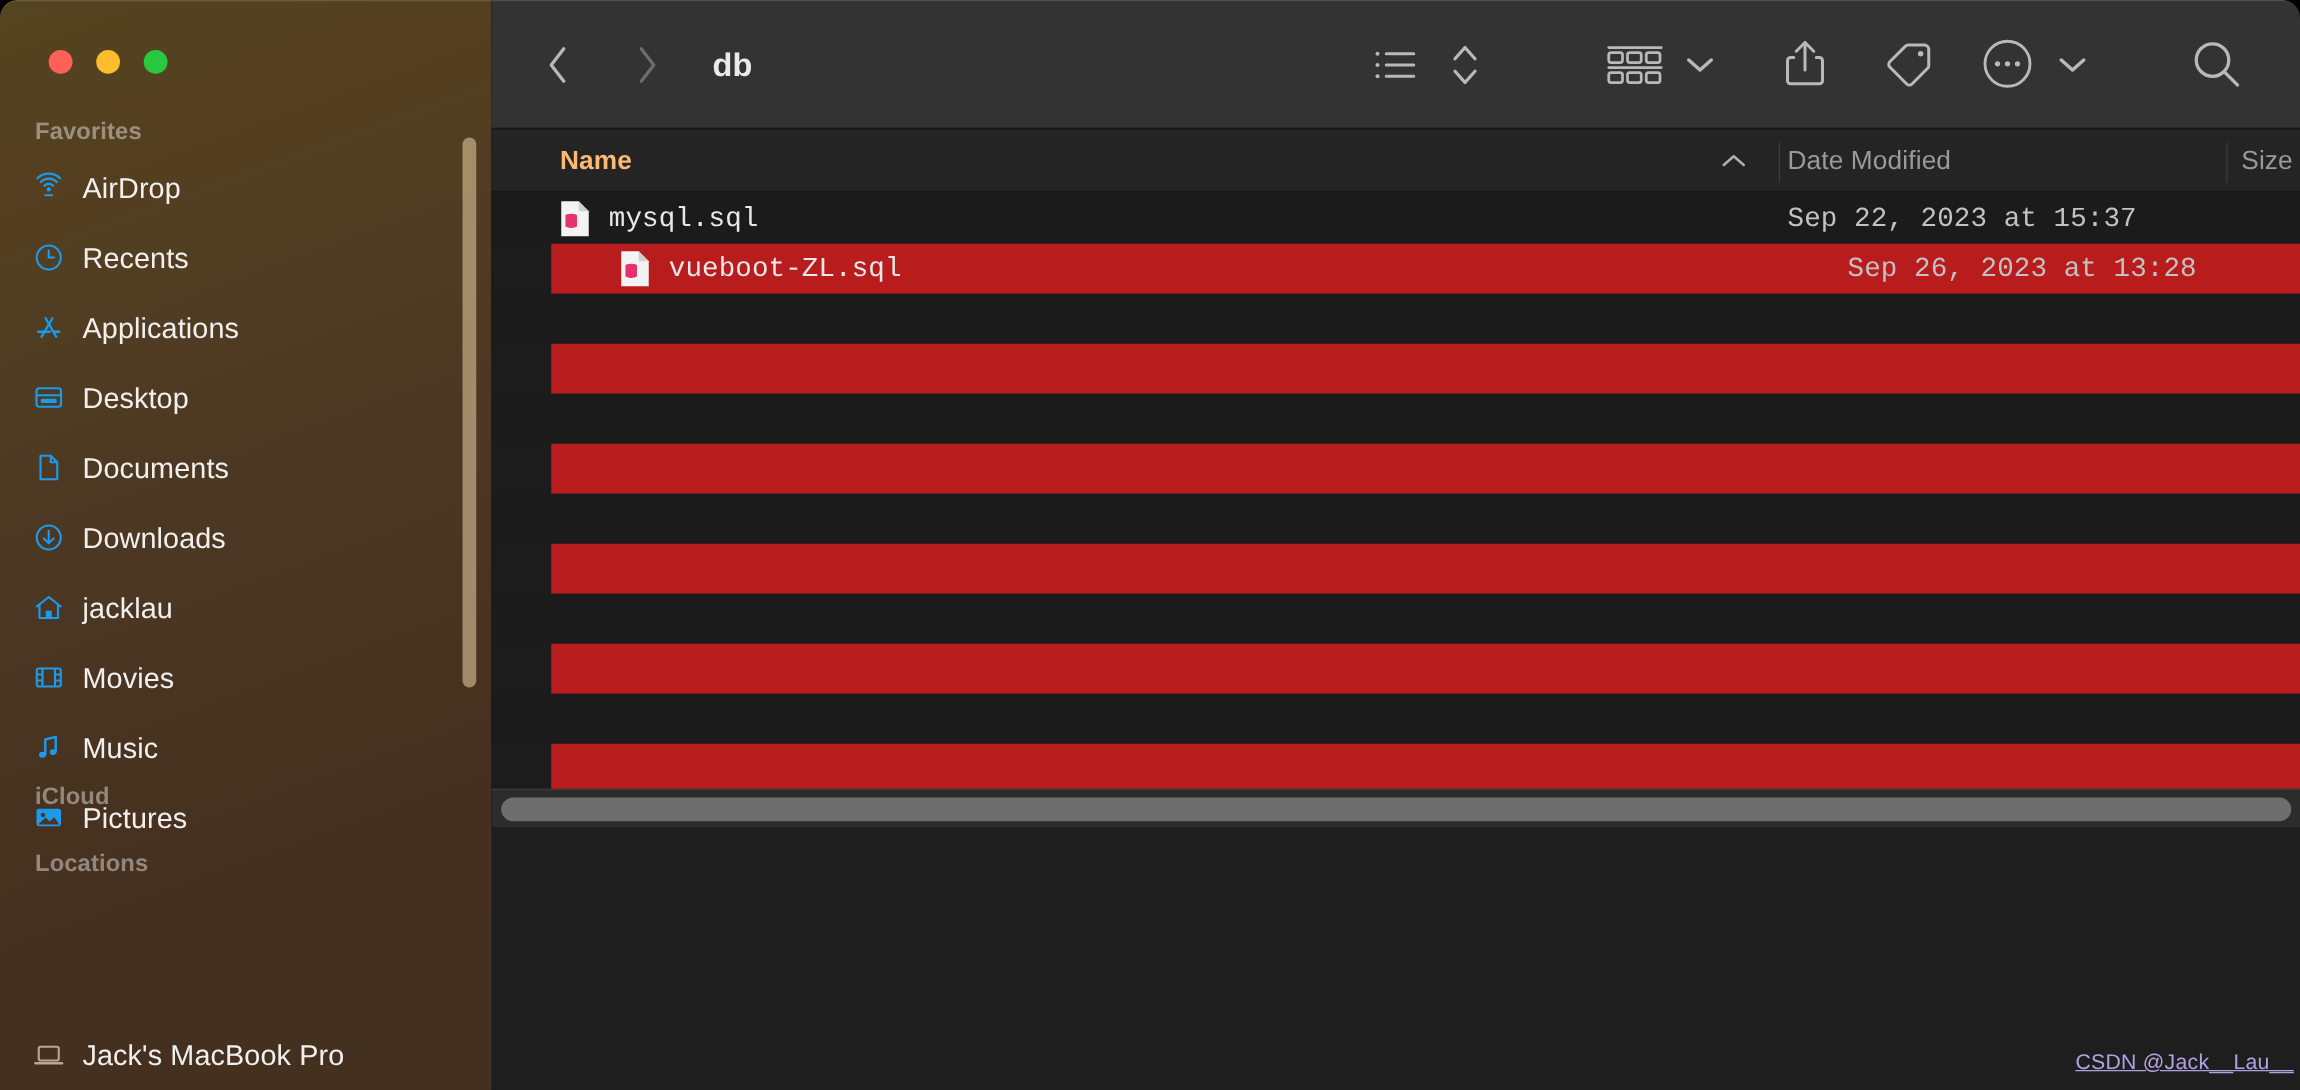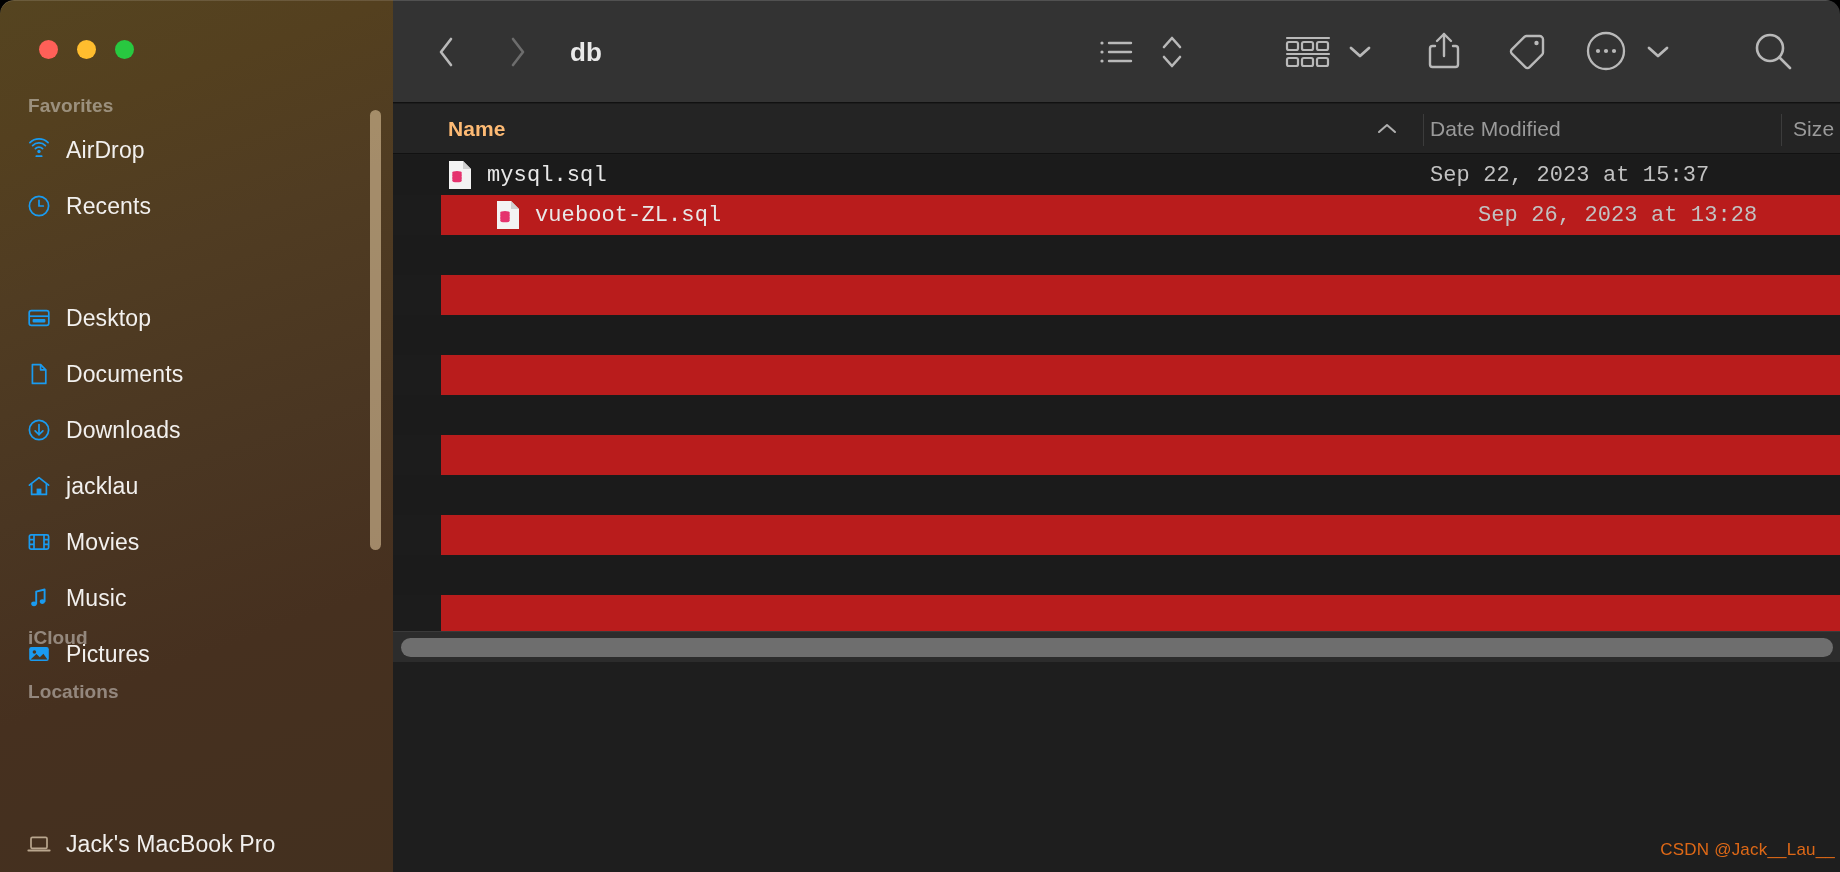--- a/index.html
+++ b/index.html
@@ -269,25 +269,26 @@
     height: 19px;
     background: #6e6e6e;
     border-radius: 10px;
   }
 
   #watermark {
     position: absolute;
     right: 5px;
     bottom: 12px;
     font-size: 17px;
-    color: #f97316;
+    color: #c4b5fd;
     opacity: 0.88;
     letter-spacing: 0.2px;
     white-space: nowrap;
     pointer-events: none;
+    text-decoration: underline;
   }
 </style>
 </head>
 <body>
 
 <div id="window">
 
   <div id="sidebar">
 
     <div class="traffic-lights">
@@ -316,20 +317,31 @@
     <div class="sb-item" style="top:186px">
       <span class="sb-icon">
         <svg width="26" height="26" viewBox="0 0 26 26" fill="none" stroke="currentColor" stroke-width="1.7" stroke-linecap="round">
           <circle cx="13" cy="13" r="9.6"></circle>
           <path d="M13 7.4V13h4.3"></path>
         </svg>
       </span>
       <span class="sb-label">Recents</span>
     </div>
 
+    <div class="sb-item" style="top:242px">
+      <span class="sb-icon">
+        <svg width="26" height="26" viewBox="0 0 26 26" fill="none" stroke="currentColor" stroke-width="1.9" stroke-linecap="round" stroke-linejoin="round">
+          <path d="M7.2 20.4 16 5.6"></path>
+          <path d="M10.5 5.6 19 20.4"></path>
+          <path d="M4.6 16.4h9.2"></path>
+          <path d="M17 16.4h4.4"></path>
+        </svg>
+      </span>
+      <span class="sb-label">Applications</span>
+    </div>
 
     <div class="sb-item" style="top:298px">
       <span class="sb-icon">
         <svg width="26" height="26" viewBox="0 0 26 26" fill="none" stroke="currentColor" stroke-width="1.7" stroke-linejoin="round">
           <rect x="3.2" y="5.6" width="19.6" height="14.8" rx="2.2"></rect>
           <path d="M3.2 11.2h19.6"></path>
           <rect x="6.6" y="14" width="12.8" height="3.4" rx="1" fill="currentColor" stroke="none"></rect>
         </svg>
       </span>
       <span class="sb-label">Desktop</span>

